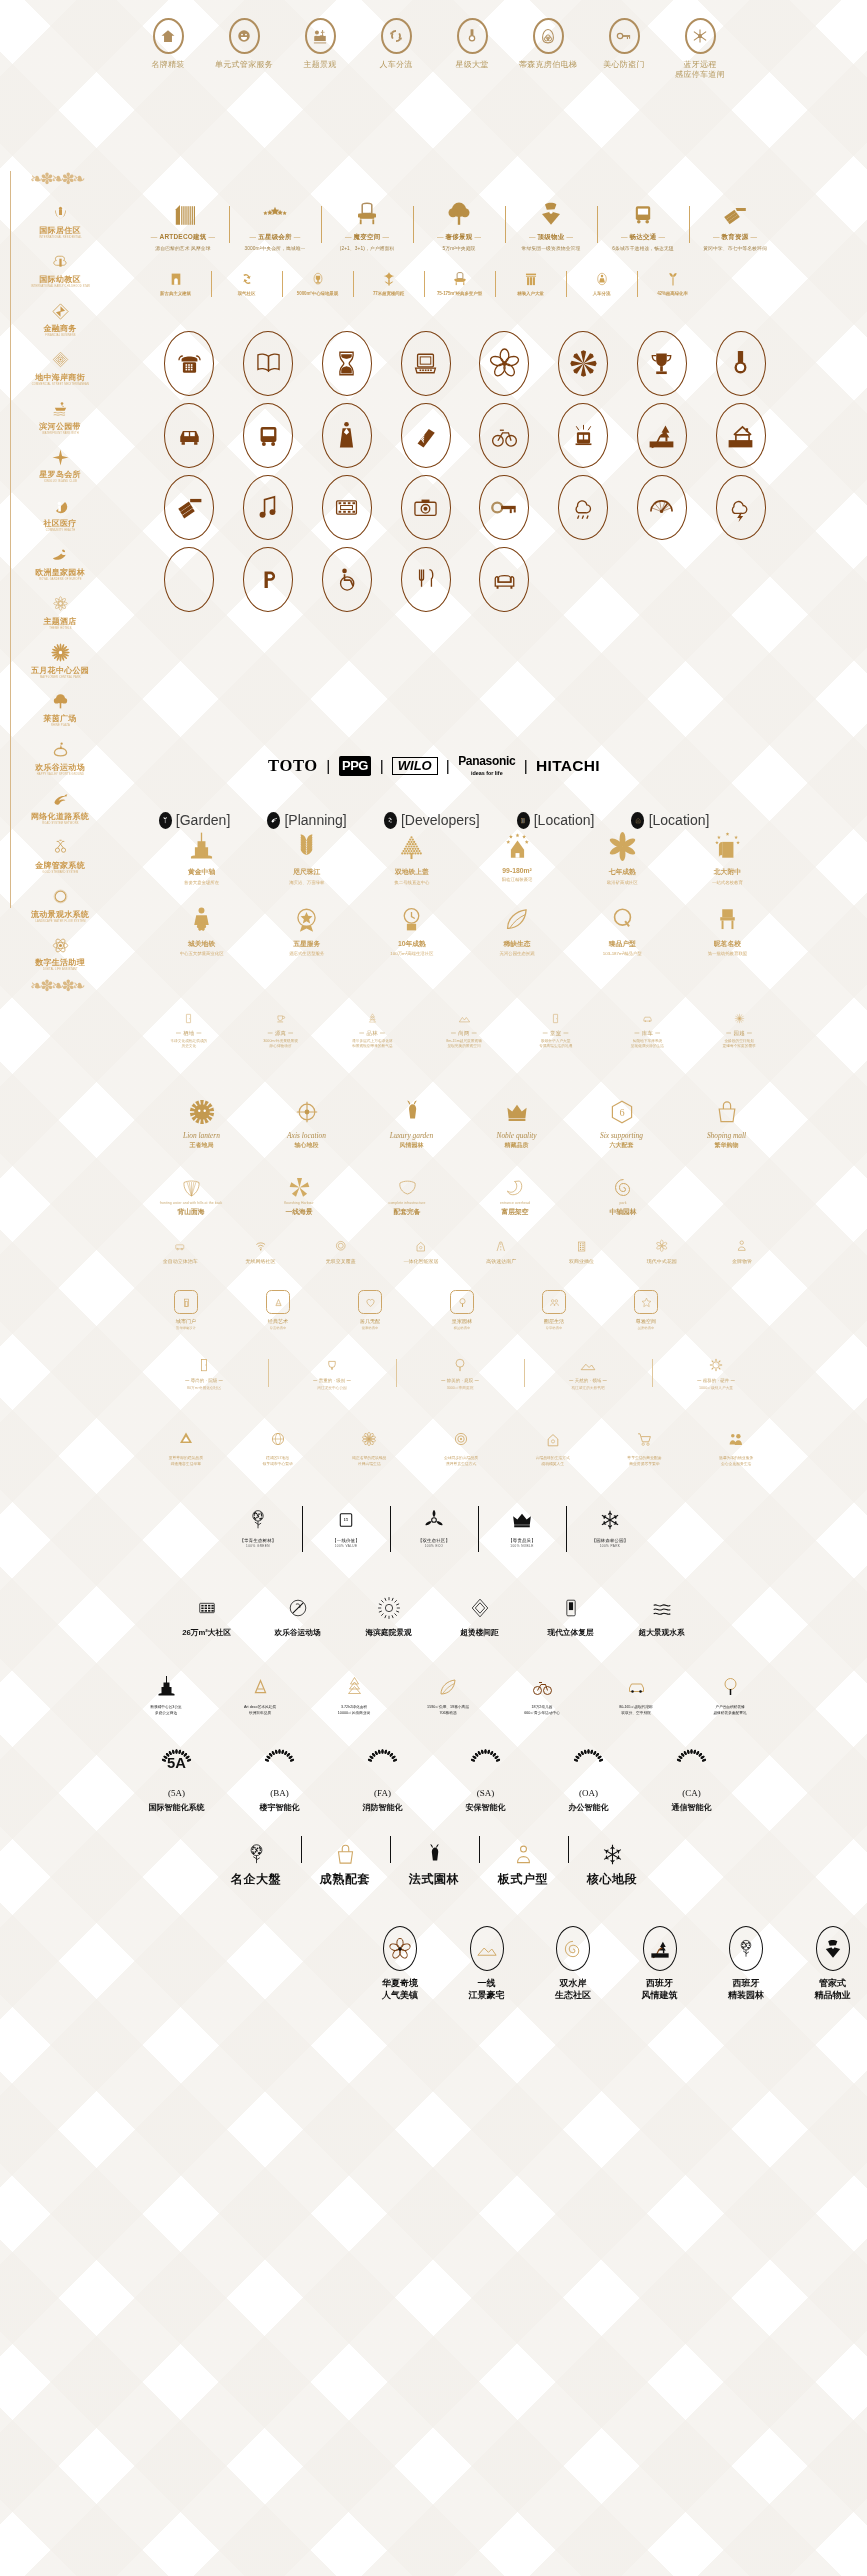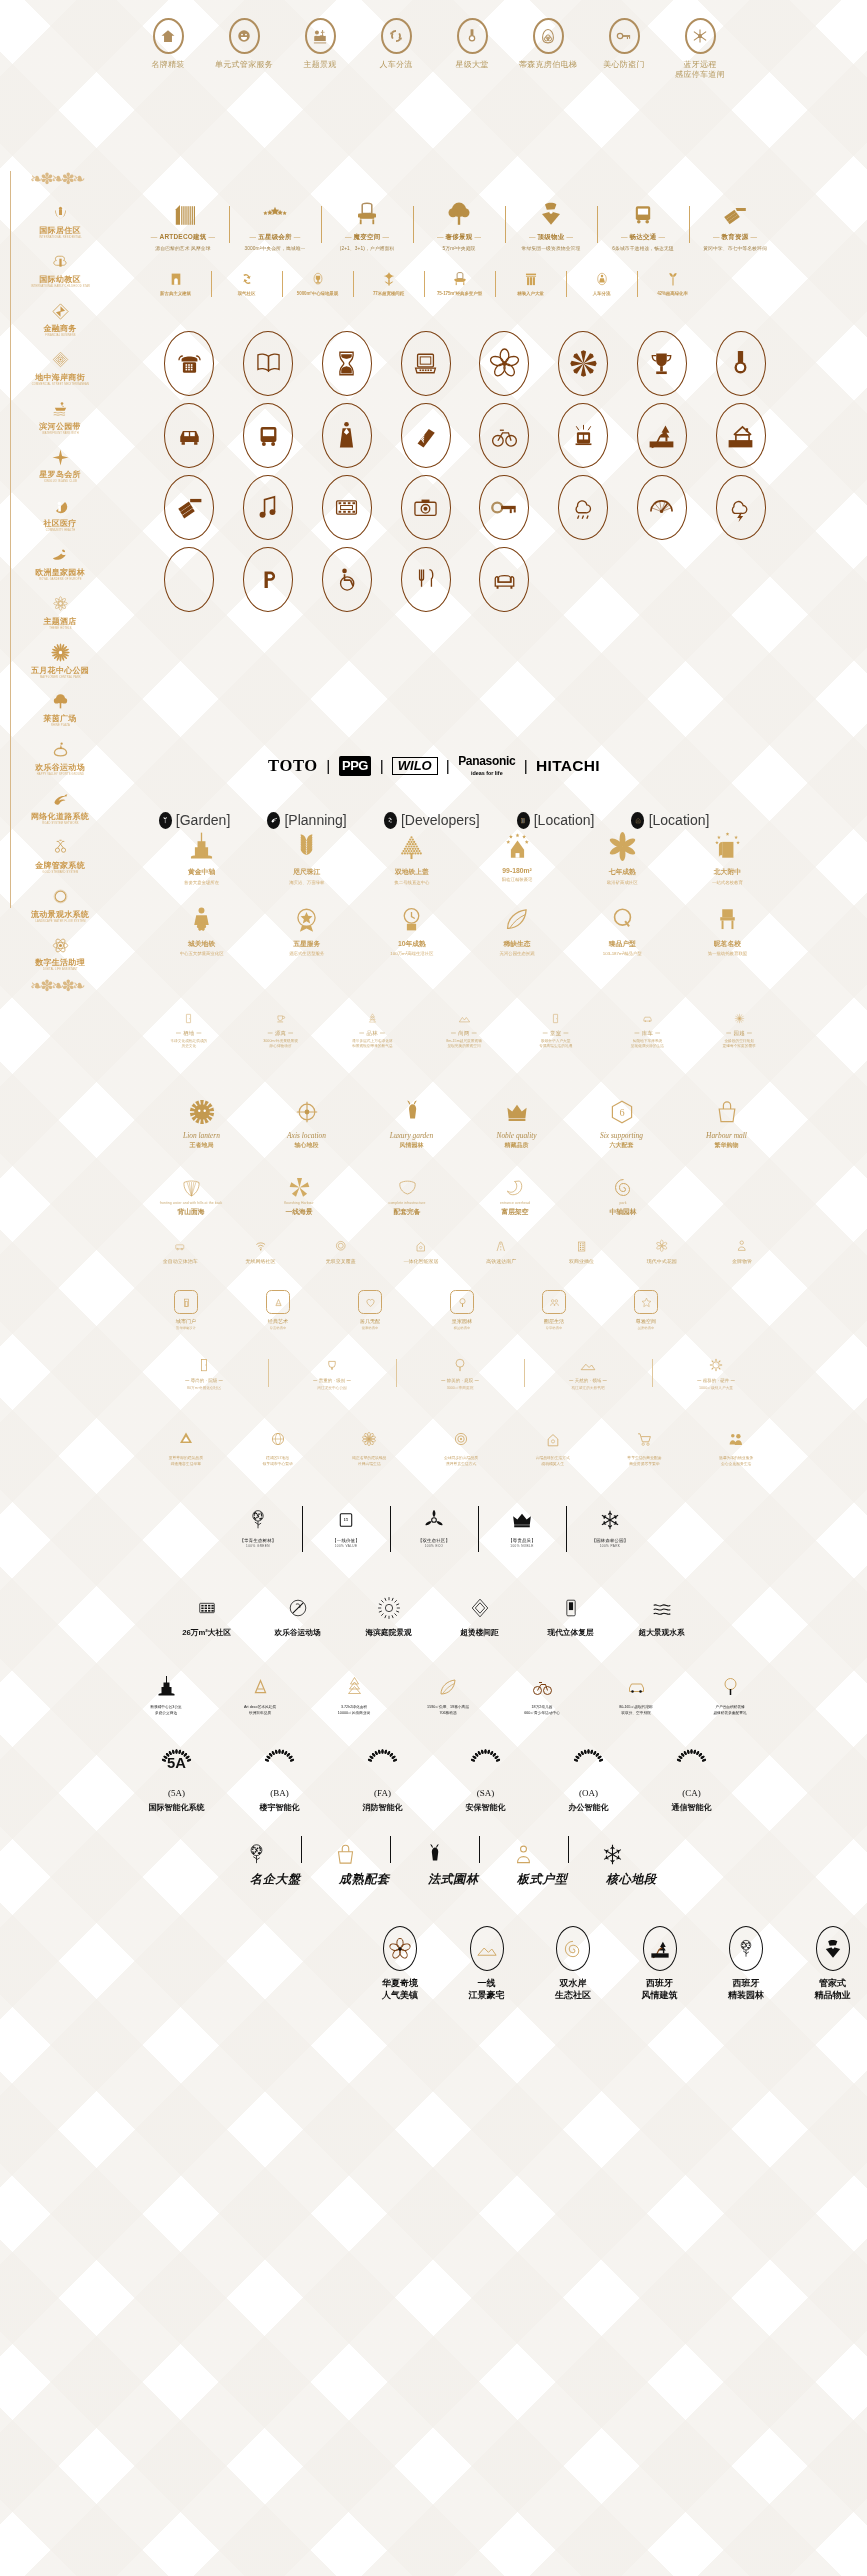--- a/index.html
+++ b/index.html
@@ -165,21 +165,21 @@
 
   
   .s16 { position:absolute; left:0; right:0; top:1742px; display:flex; justify-content:center; gap:26px;}
   .s16 .cell { width:77px; text-align:center; color:#111;}
   .s16 .ic { height:44px; display:flex; align-items:center; justify-content:center;}
   .s16 .t1 { font-size:9px; color:#111; margin-top:2.4px; font-family:"Liberation Serif",serif;}
   .s16 .t2 { font-size:8px; color:#111; margin-top:3.6px; font-weight:bold;}
 
   
   .s17 { position:absolute; left:0; right:0; top:1837px; display:flex; justify-content:center;}
-  .s17 .cell { width:89px; text-align:right; position:relative; color:#111;font-style:italic;}
+  .s17 .cell { width:89px; text-align:center; position:relative; color:#111;}
   .s17 .cell + .cell::before { content:""; position:absolute; left:0; top:-1.2px;
       width:1.8px; height:27px; background:#111;}
   .s17 .ic { height:34px; display:flex; align-items:center; justify-content:center;}
   .s17 .lb { font-size:12px; color:#111; font-weight:bold; letter-spacing:0.6px;}
 
   
   .s18 { position:absolute; left:0; right:0; top:1926px; display:flex; justify-content:flex-end; gap:15.5px;}
   .s18 .cell { width:71px; text-align:center; color:#111;}
   .blkov { width:34px; height:45px; border:1.8px solid #111; border-radius:50%;
            margin:0 auto; display:flex; align-items:center; justify-content:center;}
@@ -1471,21 +1471,21 @@
         <div class="t1">Six supporting</div>
         <div class="t2">六大配套</div>
       </div>
       <div class="cell">
         <div class="ic">
           <svg width="30" height="30" viewBox="0 0 100 100" fill="#c49a50">
             <path d="M24 40h52l-6 42H30z" fill="none" stroke="#cfa764" stroke-width="4"></path>
             <path d="M38 40V28a12 12 0 0124 0v12" fill="none" stroke="#cfa764" stroke-width="4"></path>
           </svg>
         </div>
-        <div class="t1">Harbour mall</div>
+        <div class="t1">Shoping mall</div>
         <div class="t2">繁华购物</div>
       </div>
     </div>
 
   <div class="s8" id="s8">
       <div class="cell">
         <div class="ic">
           <svg width="25" height="25" viewBox="0 0 100 100" fill="#d2ab63">
             <path d="M50 84C28 72 18 50 20 30c16-8 44-8 60 0 2 20-8 42-30 54z" fill="none" stroke="#cfa764" stroke-width="3"></path>
             <g stroke="#cfa764" stroke-width="2">

